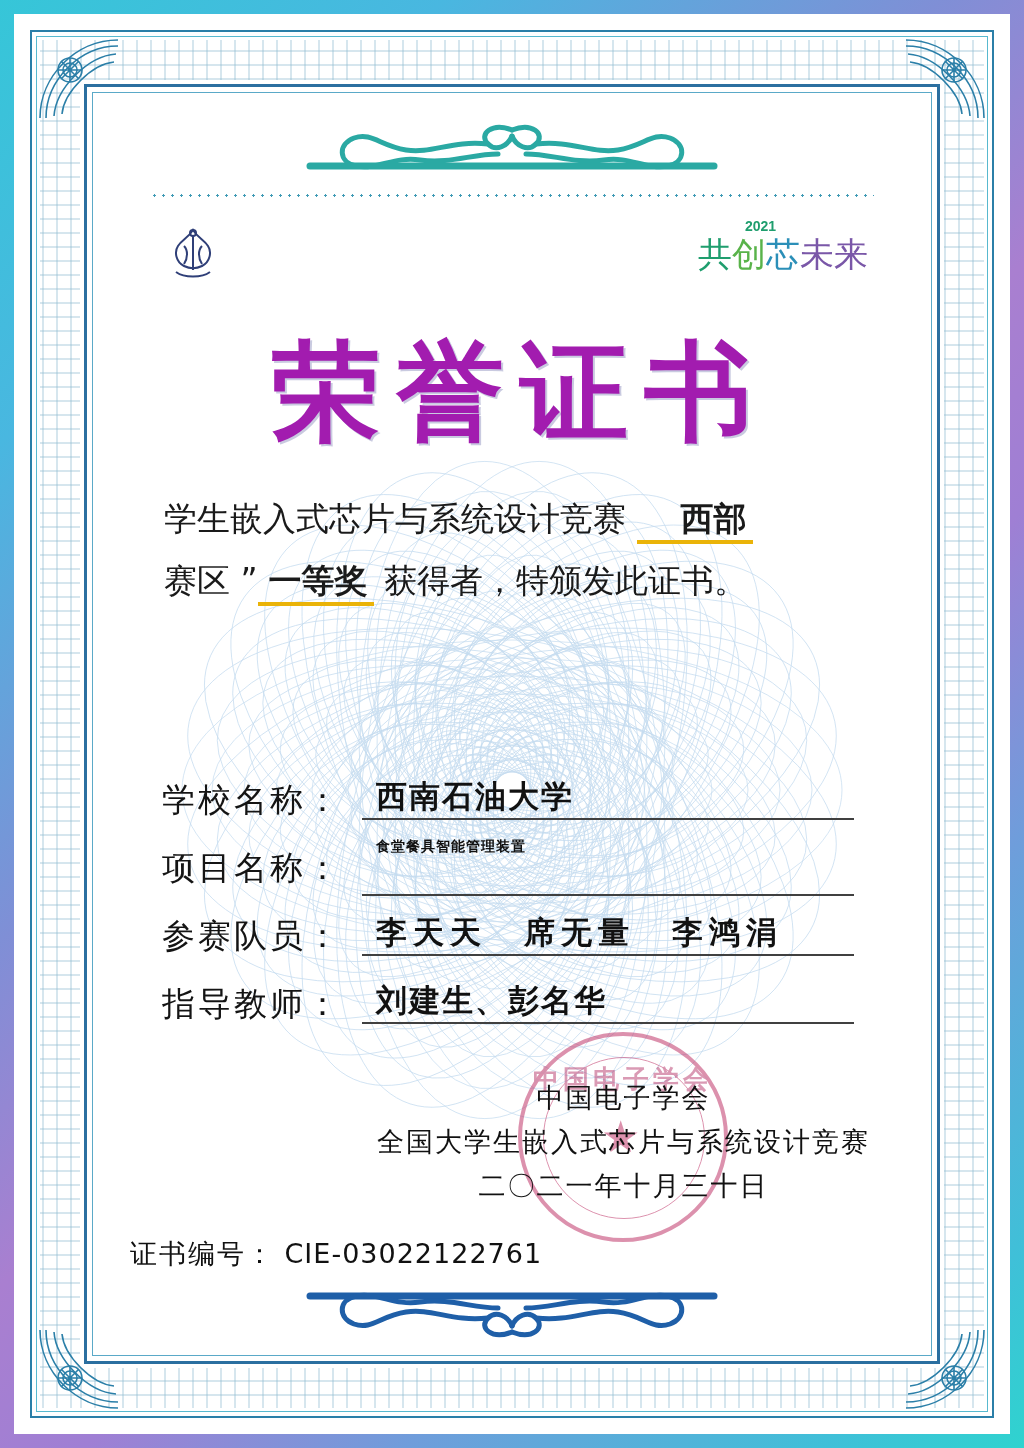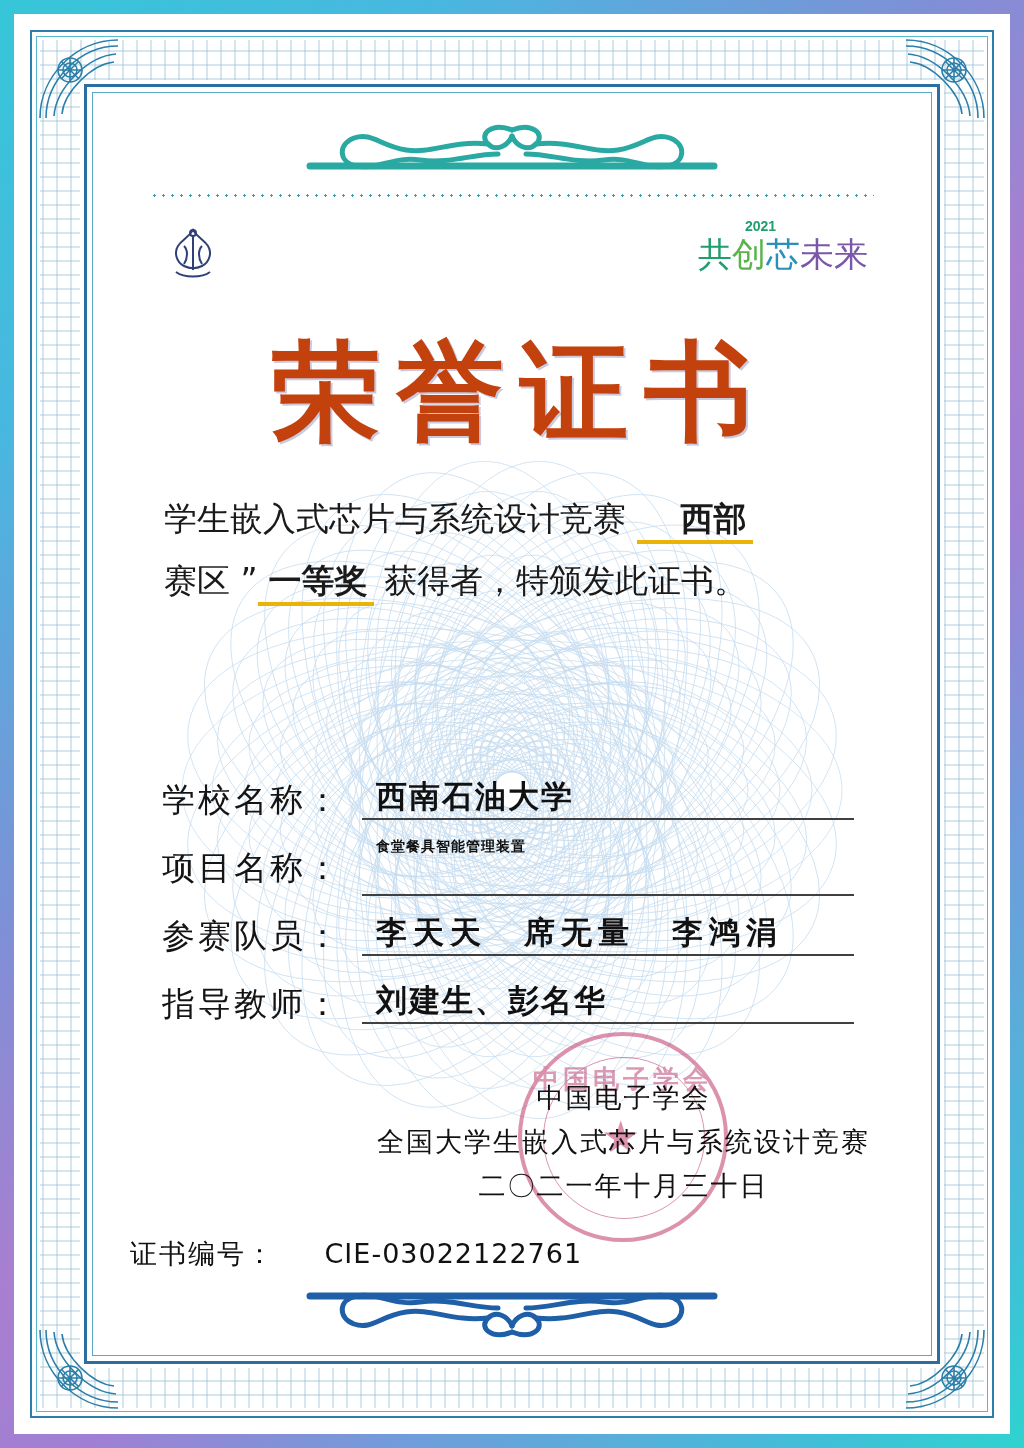--- a/index.html
+++ b/index.html
@@ -177,21 +177,21 @@
   .big-title {
     position: absolute;
     left: 0;
     right: 0;
     top: 210px;
     text-align: center;
     font-family: "DejaVu Serif", "Liberation Serif", serif;
     font-weight: bold;
     font-size: 108px;
     letter-spacing: 16px;
-    color: #c2410c;
+    color: #a21caf;
     text-indent: 16px;
     text-shadow: 2px 2px 0 rgba(40,45,130,.25);
   }
 
   .body-text {
     position: absolute;
     left: 54px;
     right: 40px;
     top: 378px;
     font-size: 33px;
@@ -309,21 +309,20 @@
     position: absolute;
     left: 20px;
     bottom: 66px;
     font-size: 27px;
     color: #111;
     letter-spacing: 2px;
   }
   .cert-no .num {
     font-family: "DejaVu Sans", "Liberation Sans", sans-serif;
     letter-spacing: 1px;
-    margin-left: 40px;
   }
   .flourish-bottom {
     position: absolute;
     left: 50%;
     bottom: -4px;
     width: 420px;
     height: 56px;
     margin-left: -210px;
   }
 </style>

